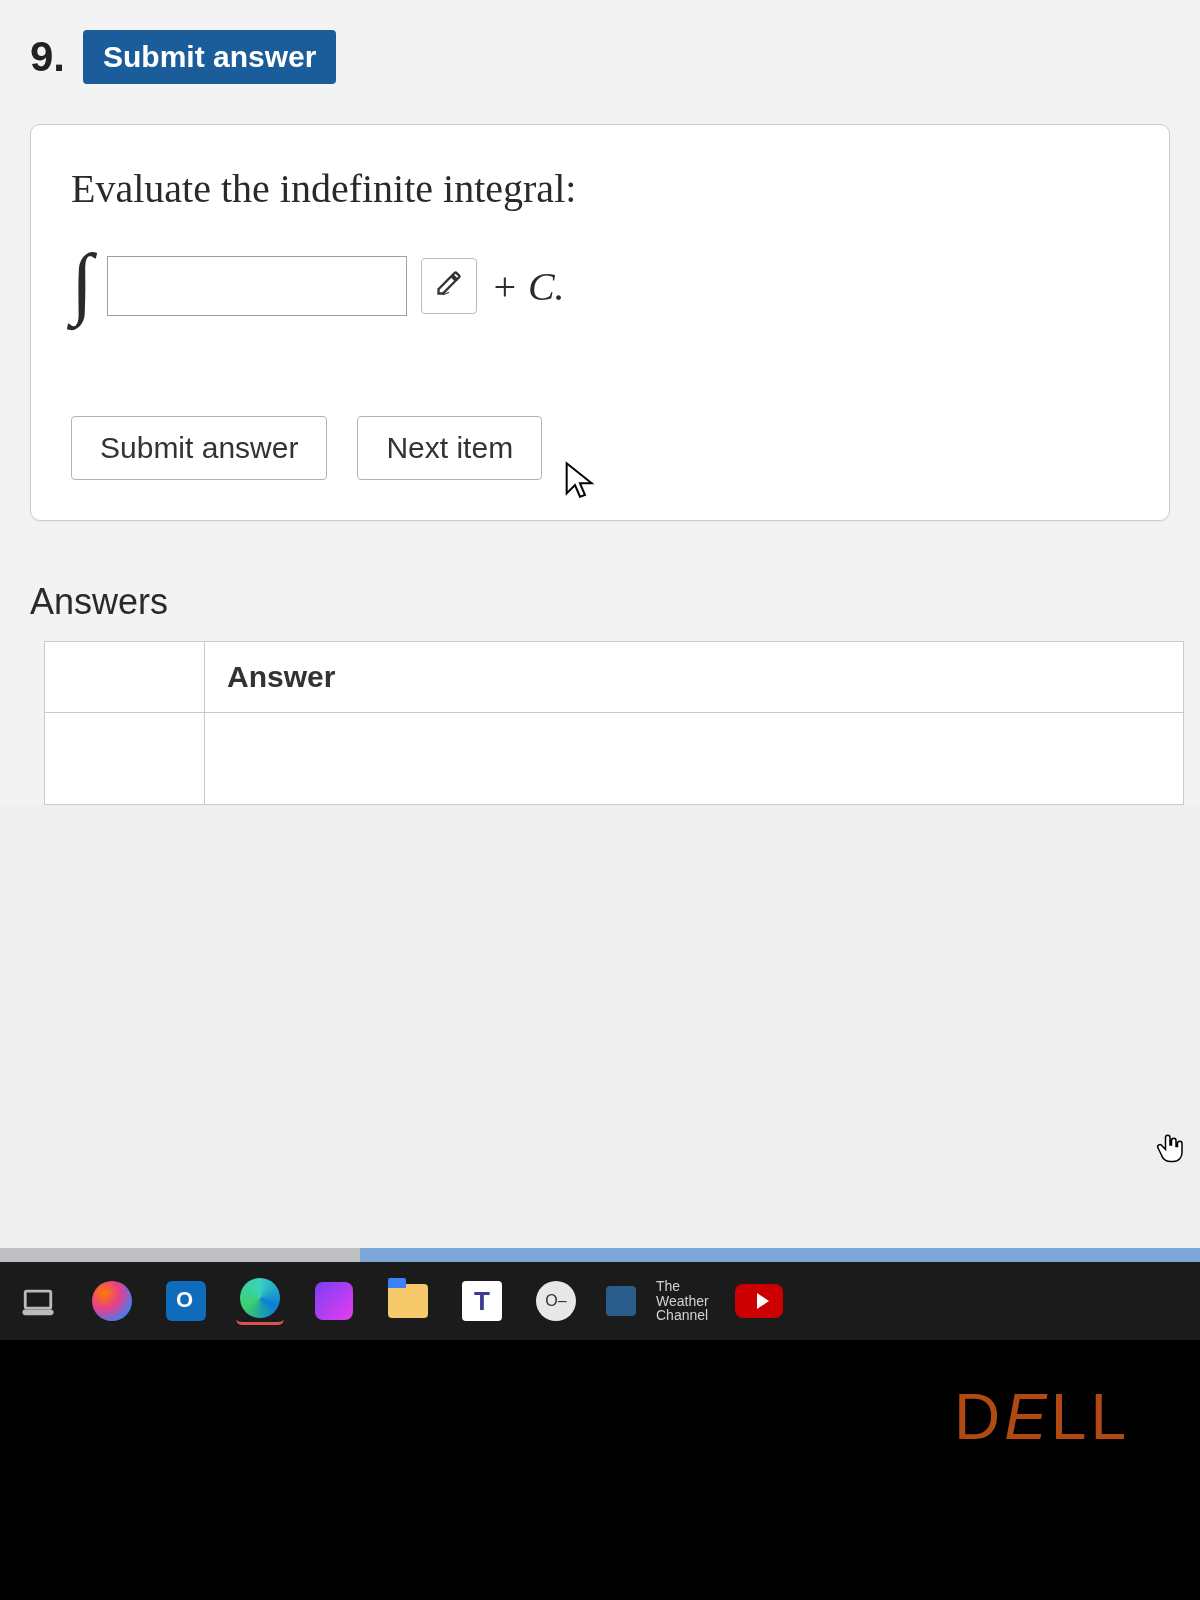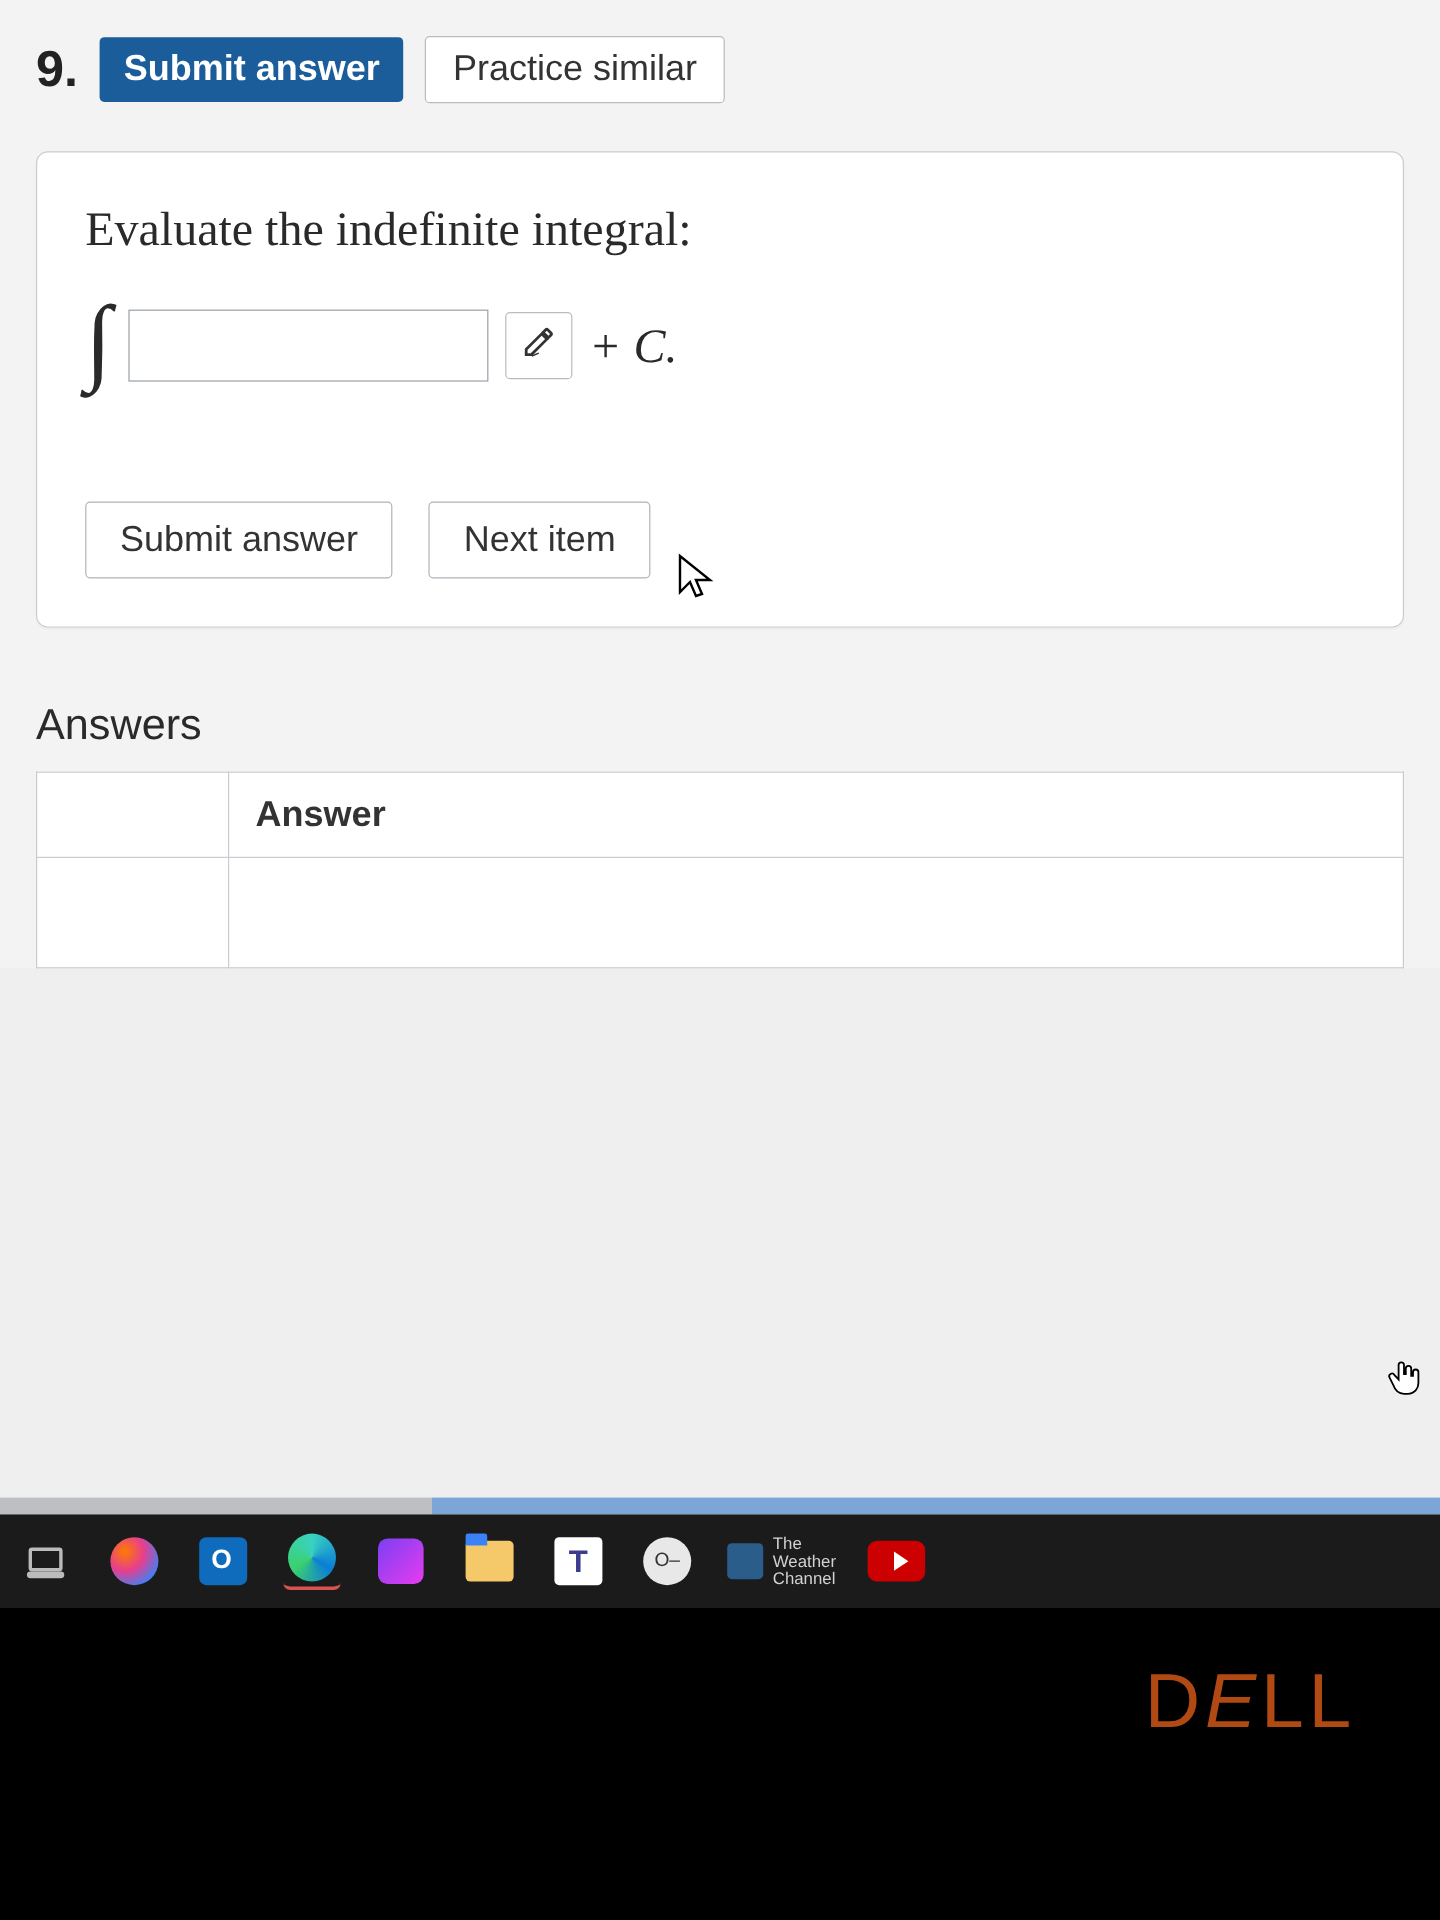--- a/index.html
+++ b/index.html
@@ -51,20 +51,21 @@
   .action-row { display: flex; gap: 30px; }
   .btn-outline {
     background: #fff; color: #333; border: 1px solid #aeb4bb; font-size: 30px;
     padding: 14px 28px; border-radius: 4px; cursor: pointer;
   }
 
   .answers-heading { font-size: 36px; color: #2a2a2a; margin: 20px 0 18px 0; font-weight: 400; }
   .answers-table {
     width: 100%; border-collapse: collapse; background: #fff;
     border: 1px solid #c8ccd0;
+    margin-left: 14px;
   }
   .answers-table th, .answers-table td {
     border: 1px solid #c8ccd0; padding: 18px 22px; text-align: left;
     font-size: 30px; font-weight: 600; color: #333;
   }
   .answers-table td { height: 92px; font-weight: 400; }
 
   .cursor-overlay {
     position: absolute; top: 460px; left: 560px; pointer-events: none;
   }
@@ -88,42 +89,41 @@
   .task-icon svg { width: 34px; height: 34px; }
   .copilot { background: radial-gradient(circle at 30% 30%, #ff7b00, #e83e8c 40%, #3b82f6 80%); border-radius: 50%; width: 40px; height: 40px; }
   .outlook { background: #0f6cbd; border-radius: 6px; width: 40px; height: 40px; position: relative; }
   .outlook::after { content:"O"; color:#fff; font-weight:700; font-size:22px; position:absolute; left:10px; top:6px; }
   .edge-icon { width:40px; height:40px; border-radius:50%; background: conic-gradient(#39d2c0, #0b7dd6, #3bd16f, #39d2c0); }
   .clipchamp { width:38px; height:38px; border-radius:8px; background: linear-gradient(135deg,#7b3ff2,#e73cf0); }
   .explorer { width:40px; height:34px; background:#f5c869; border-radius:4px; position:relative; }
   .explorer::before { content:""; position:absolute; top:-6px; left:0; width:18px; height:10px; background:#3b82f6; border-radius:2px 2px 0 0; }
   .teams-t { width:40px; height:40px; background:#fff; color:#3b3b8f; font-weight:700; font-size:26px; display:flex; align-items:center; justify-content:center; border-radius:4px; }
   .round-generic { width:40px; height:40px; border-radius:50%; background:#e8e8e8; display:flex; align-items:center; justify-content:center; font-size:16px; color:#333; }
-  .weather-tile { display:flex; gap:8px; align-items:center; color:#d2d2d2; font-size:14px; line-height:1.05; cursor:pointer; }
+  .weather-tile { display:flex; gap:20px; align-items:center; color:#d2d2d2; font-size:14px; line-height:1.05; cursor:pointer; }
   .weather-tile .wbox { width:30px; height:30px; background:#2b5d8a; border-radius:4px; }
   .yt-icon { width:56px; height:34px; background:#cc0000; border-radius:8px; position:relative; }
   .yt-icon::after { content:""; position:absolute; left:22px; top:9px; border-left:12px solid #fff; border-top:8px solid transparent; border-bottom:8px solid transparent; }
   .edge-open { border-bottom: 3px solid #d9534f; padding-bottom:4px; }
   .task-icon.taskview svg { stroke:#bbb; }
 
   .monitor-bezel { height: 260px; background: #000; display:flex; align-items:flex-start; justify-content:flex-end; padding: 40px 70px 0 0; text-align: center; }
   .dell-logo { font-family: Arial, sans-serif; font-size: 64px; font-weight: 400; letter-spacing: 4px; color: #b04a12; }
   .dell-logo .slashE { font-style: italic; }
 
   .content-wrap { position: relative; }
 </style>
 </head>
 <body>
 
 <div class="content-wrap">
   <div class="content-area">
     <div class="header-row">
       <span class="qnum">9.</span>
       <button class="btn-submit-top">Submit answer</button>
-      <button class="btn-practice">Practice similar</button>
     </div>
 
     <div class="question-card">
       <div class="prompt-text">Evaluate the indefinite integral:</div>
 
       <div class="integral-row">
         <span class="int-symbol">∫</span>
         <input class="answer-box" type="text" value="" style="">
         <span class="pen-square">
           <span>

